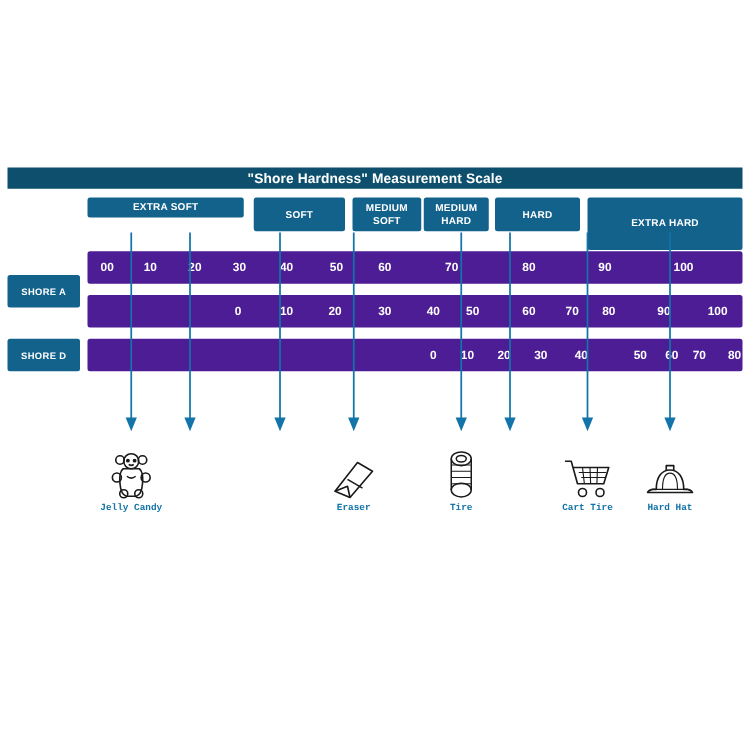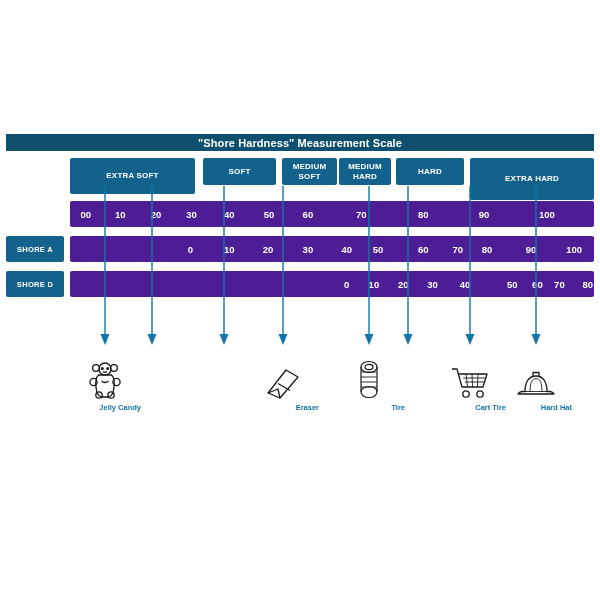--- a/index.html
+++ b/index.html
@@ -92,21 +92,22 @@
     font-size: 9.5px;
     font-weight: bold;
     transform: translateX(-50%);
     white-space: nowrap;
   }
 
   
   .item {
     position: absolute;
     width: 72px;
-    text-align: right;
+    text-align: center;
+    font-family: Liberation Mono, monospace;
   }
   .item .glyph {
     height: 42px;
     display: flex;
     align-items: flex-end;
     justify-content: center;
   }
   .item .caption {
     margin-top: 3px;
     font-size: 7.5px;
@@ -115,21 +116,21 @@
     white-space: nowrap;
   }
 </style>
 </head>
 <body>
 
 <div id="chart">
 
   <div class="title-bar">"Shore Hardness" Measurement Scale</div>
 
-  <div class="cat-box" style="left:70px; top:158px; width:125px; height:36px;">
+  <div class="cat-box" style="left:70px; top:158px; width:125px; height:16px;">
     <span>EXTRA SOFT</span>
   </div>
 
   <div class="cat-box" style="left:203px; top:158px; width:73px; height:27px;">
     <span>SOFT</span>
   </div>
 
   <div class="cat-box" style="left:282px; top:158px; width:55px; height:27px; flex-direction:column;">
     <span>MEDIUM</span>
     <span>SOFT</span>
@@ -155,21 +156,21 @@
     <div class="tick" style="left:23.2%;">30</div>
     <div class="tick" style="left:30.4%;">40</div>
     <div class="tick" style="left:38.0%;">50</div>
     <div class="tick" style="left:45.4%;">60</div>
     <div class="tick" style="left:55.6%;">70</div>
     <div class="tick" style="left:67.4%;">80</div>
     <div class="tick" style="left:79.0%;">90</div>
     <div class="tick" style="left:91.0%;">100</div>
   </div>
 
-  <div class="row-label" style="top:236px;">SHORE A</div>
+  <div class="row-label" style="top:220px;">SHORE A</div>
   <div class="scale-bar" style="top:236px;">
     <div class="tick" style="left:23.0%;">0</div>
     <div class="tick" style="left:30.4%;">10</div>
     <div class="tick" style="left:37.8%;">20</div>
     <div class="tick" style="left:45.4%;">30</div>
     <div class="tick" style="left:52.8%;">40</div>
     <div class="tick" style="left:58.8%;">50</div>
     <div class="tick" style="left:67.4%;">60</div>
     <div class="tick" style="left:74.0%;">70</div>
     <div class="tick" style="left:79.6%;">80</div>

